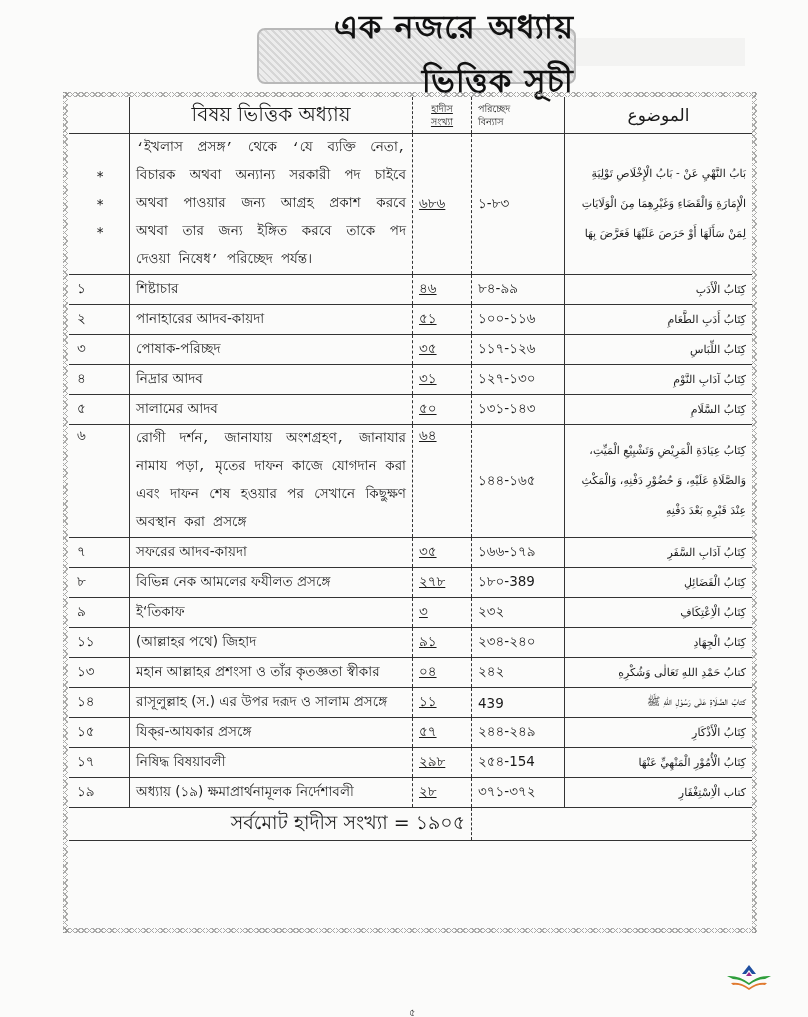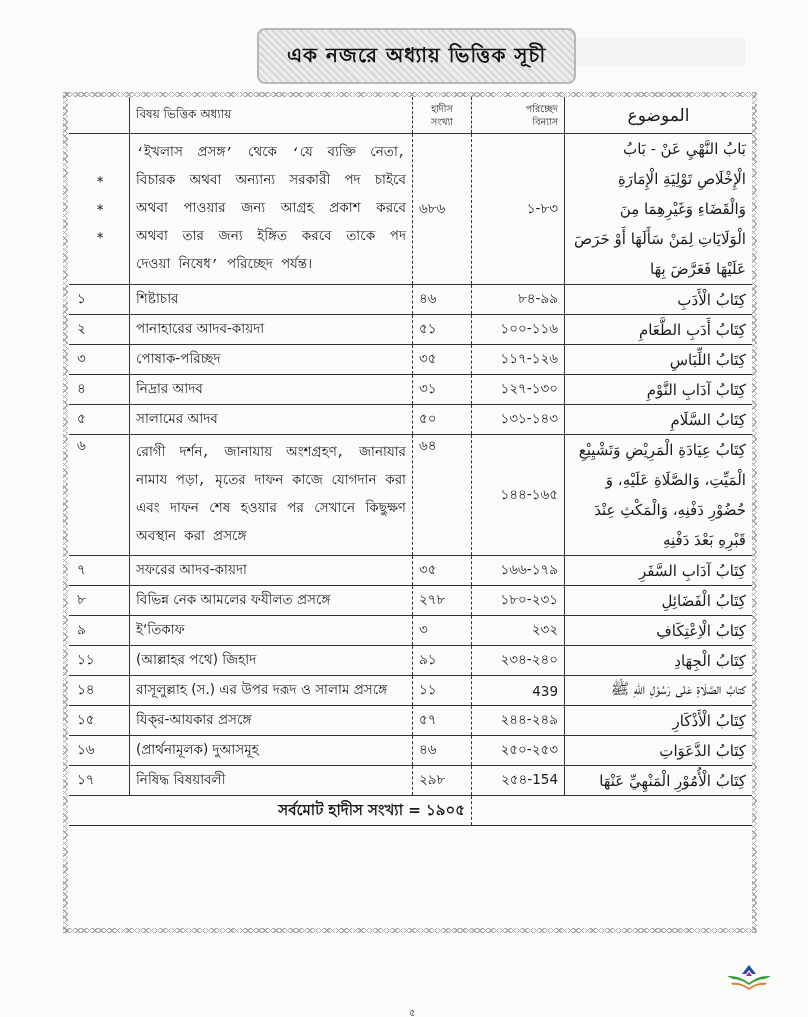--- a/index.html
+++ b/index.html
@@ -7,21 +7,21 @@
     width:808px; height:1017px; background:#fbfbfa; position:relative; overflow:hidden;
     font-family:"DejaVu Sans", sans-serif; color:#1a1a1a;
   }
   .ghost { position:absolute; background:#eeeeec; opacity:.6; }
   .title-banner {
     position:absolute; left:257px; top:28px; width:315px; height:52px;
     background:repeating-linear-gradient(45deg,#d6d6d6 0 2px,#ececec 2px 5px);
     border:2px solid #b8b8b8; border-radius:8px;
     display:flex; align-items:center; justify-content:center;
   }
-  .title-banner span { font-size:20px; font-weight:bold; letter-spacing:1px; color:#111;text-align:right; }
+  .title-banner span { font-size:32px; font-weight:bold; letter-spacing:1px; color:#111;text-align:right; }
   .frame-border-top, .frame-border-bot { position:absolute; left:63px; width:693px; height:5px;
     background:repeating-linear-gradient(135deg,#888 0 1px,transparent 1px 4px),
                repeating-linear-gradient(45deg,#888 0 1px,transparent 1px 4px); opacity:.7; }
   .frame-border-top { top:92px; }
   .frame-border-bot { top:928px; }
   .frame-border-l, .frame-border-r { position:absolute; top:92px; height:841px; width:5px;
     background:repeating-linear-gradient(135deg,#888 0 1px,transparent 1px 4px),
                repeating-linear-gradient(45deg,#888 0 1px,transparent 1px 4px); opacity:.7; }
   .frame-border-l { left:63px; }
   .frame-border-r { left:752px; }
@@ -29,31 +29,31 @@
   table.toc {
     position:absolute; left:69px; top:97px; width:683px;
     border-collapse:collapse; table-layout:fixed; font-size:13.5px;
   }
   table.toc td, table.toc th {
     border-bottom:1.5px solid #333; padding:0 6px; vertical-align:middle; height:29px;
   }
   table.toc th { font-weight:normal; height:36px; }
   .c-num { width:46px; text-align:left; border-right:1.5px solid #333; padding-left:8px !important; }
   .c-topic { width:270px; border-right:1.5px dashed #333; }
-  .c-hadith { width:46px; border-right:1.5px dashed #333; }
-  .c-range { width:80px; text-align:right; border-right:1.5px solid #333; }
-  .c-arabic { text-align:right; direction:rtl; font-family:"DejaVu Serif", serif; font-size:15px; }
-  th.c-topic { font-size:12px; font-weight:bold; text-align:left; }
+  .c-hadith { width:46px; border-right:1.5px dashed #333;text-decoration:underline; }
+  .c-range { width:80px; text-align:left; border-right:1.5px solid #333; }
+  .c-arabic { text-align:right; direction:rtl; font-family:"DejaVu Serif", serif; font-size:11px; }
+  th.c-topic { font-size:20px; font-weight:bold; text-align:center; }
   th .small { font-size:9.5px; line-height:13px; display:block; }
   th.c-arabic { text-align:center; font-size:17px; font-weight:bold; }
   .multi { line-height:28px; padding-top:2px; padding-bottom:2px; text-align:justify;font-family:Liberation Mono, monospace; }
   .stars { line-height:28px; text-align:center; }
   .ar-multi { line-height:30px; }
   .total-row td { border-bottom:none; height:30px; }
-  .total-label { text-align:right; font-weight:bold; font-size:15px; border-right:1.5px dashed #333; }
+  .total-label { text-align:right; font-weight:normal; font-size:19px; border-right:1.5px dashed #333; }
   .logo { position:absolute; left:725px; top:963px; width:48px; height:30px; }
   .page-num { position:absolute; left:409px; top:1005px; font-size:10px; color:#333; }
 </style>
 </head>
 <body>
 
 <div class="ghost" style="left:505px;top:38px;width:240px;height:28px;"></div>
 
 <div class="title-banner">
   <span>এক নজরে অধ্যায় ভিত্তিক সূচী</span>
@@ -138,64 +138,71 @@
         <td class="c-num">৭</td>
         <td class="c-topic">সফরের আদব-কায়দা</td>
         <td class="c-hadith">৩৫</td>
         <td class="c-range">১৬৬-১৭৯</td>
         <td class="c-arabic">كِتَابُ آدَابِ السَّفَرِ</td>
       </tr>
       <tr>
         <td class="c-num">৮</td>
         <td class="c-topic">বিভিন্ন নেক আমলের ফযীলত প্রসঙ্গে</td>
         <td class="c-hadith">২৭৮</td>
-        <td class="c-range">১৮০-২৩১</td>
+        <td class="c-range">১৮০-389</td>
         <td class="c-arabic">كِتَابُ الْفَضَائِلِ</td>
       </tr>
       <tr>
         <td class="c-num">৯</td>
         <td class="c-topic">ই‘তিকাফ</td>
         <td class="c-hadith">৩</td>
         <td class="c-range">২৩২</td>
         <td class="c-arabic">كِتَابُ الْاِعْتِكَافِ</td>
       </tr>
       <tr>
         <td class="c-num">১১</td>
         <td class="c-topic">(আল্লাহর পথে) জিহাদ</td>
         <td class="c-hadith">৯১</td>
         <td class="c-range">২৩৪-২৪০</td>
         <td class="c-arabic">كِتَابُ الْجِهَادِ</td>
       </tr>
       <tr>
+        <td class="c-num">১৩</td>
+        <td class="c-topic">মহান আল্লাহর প্রশংসা ও তাঁর কৃতজ্ঞতা স্বীকার</td>
+        <td class="c-hadith">০৪</td>
+        <td class="c-range">২৪২</td>
+        <td class="c-arabic">كتابُ حَمْدِ اللهِ تَعَالٰى وَشُكْرِهِ</td>
+      </tr>
+      <tr>
         <td class="c-num">১৪</td>
         <td class="c-topic">রাসূলুল্লাহ (স.) এর উপর দরূদ ও সালাম প্রসঙ্গে</td>
         <td class="c-hadith">১১</td>
         <td class="c-range">439</td>
         <td class="c-arabic">كتابُ الصَّلَاةِ عَلٰى رَسُوْلِ اللهِ ﷺ</td>
       </tr>
       <tr>
         <td class="c-num">১৫</td>
         <td class="c-topic">যিক্‌র-আযকার প্রসঙ্গে</td>
         <td class="c-hadith">৫৭</td>
         <td class="c-range">২৪৪-২৪৯</td>
         <td class="c-arabic">كِتَابُ الْأَذْكَارِ</td>
       </tr>
       <tr>
-        <td class="c-num">১৬</td>
-        <td class="c-topic">(প্রার্থনামূলক) দুআসমূহ</td>
-        <td class="c-hadith">৪৬</td>
-        <td class="c-range">২৫০-২৫৩</td>
-        <td class="c-arabic">كِتَابُ الدَّعَوَاتِ</td>
-      </tr>
-      <tr>
         <td class="c-num">১৭</td>
         <td class="c-topic">নিষিদ্ধ বিষয়াবলী</td>
         <td class="c-hadith">২৯৮</td>
         <td class="c-range">২৫৪-154</td>
         <td class="c-arabic">كِتَابُ الْأُمُوْرِ الْمَنْهِيِّ عَنْهَا</td>
+      </tr>
+      <tr>
+        <td class="c-num">১৯</td>
+        <td class="c-topic">অধ্যায় (১৯) ক্ষমাপ্রার্থনামূলক নির্দেশাবলী</td>
+        <td class="c-hadith">২৮</td>
+        <td class="c-range">৩৭১-৩৭২</td>
+        <td class="c-arabic">كتاب الْاِسْتِغْفَارِ</td>
       </tr>
     </tbody>
   <tfoot>
     <tr class="total-row">
       <td colspan="3" class="total-label">সর্বমোট হাদীস সংখ্যা = ১৯০৫</td>
       <td colspan="2"></td>
     </tr>
   </tfoot>
 </table>
 

